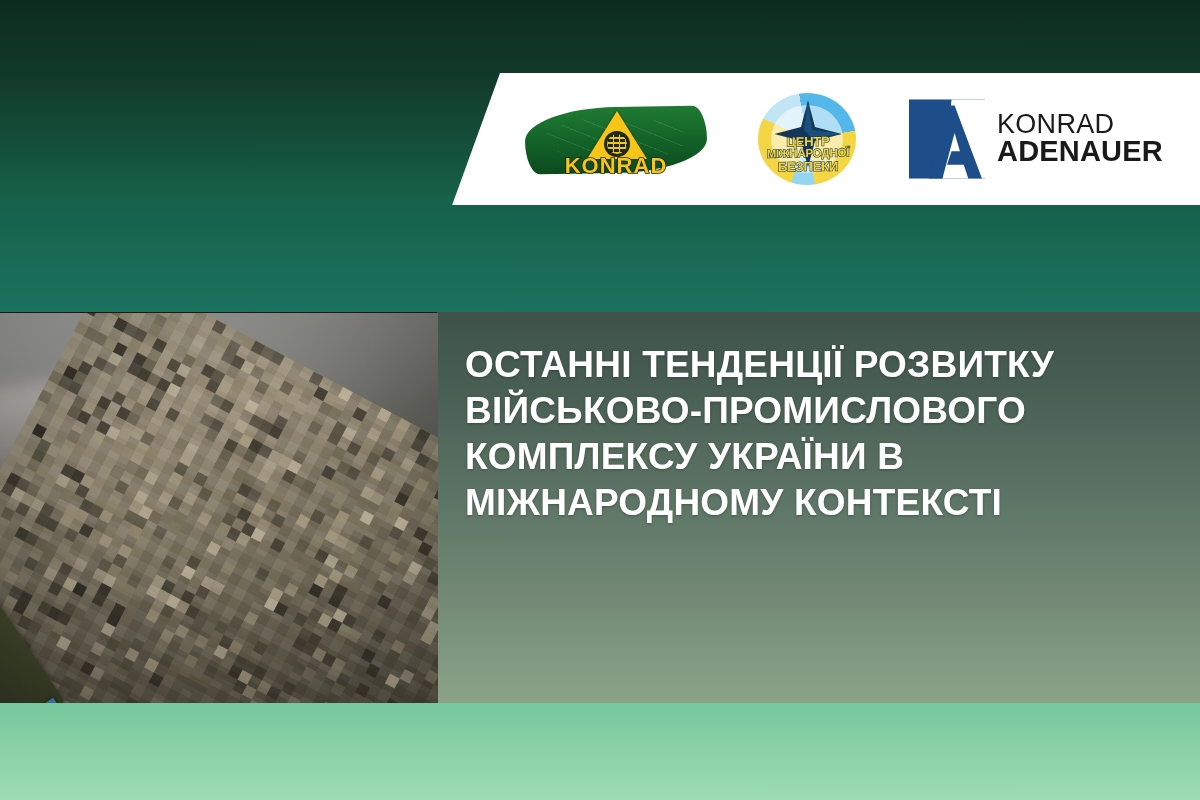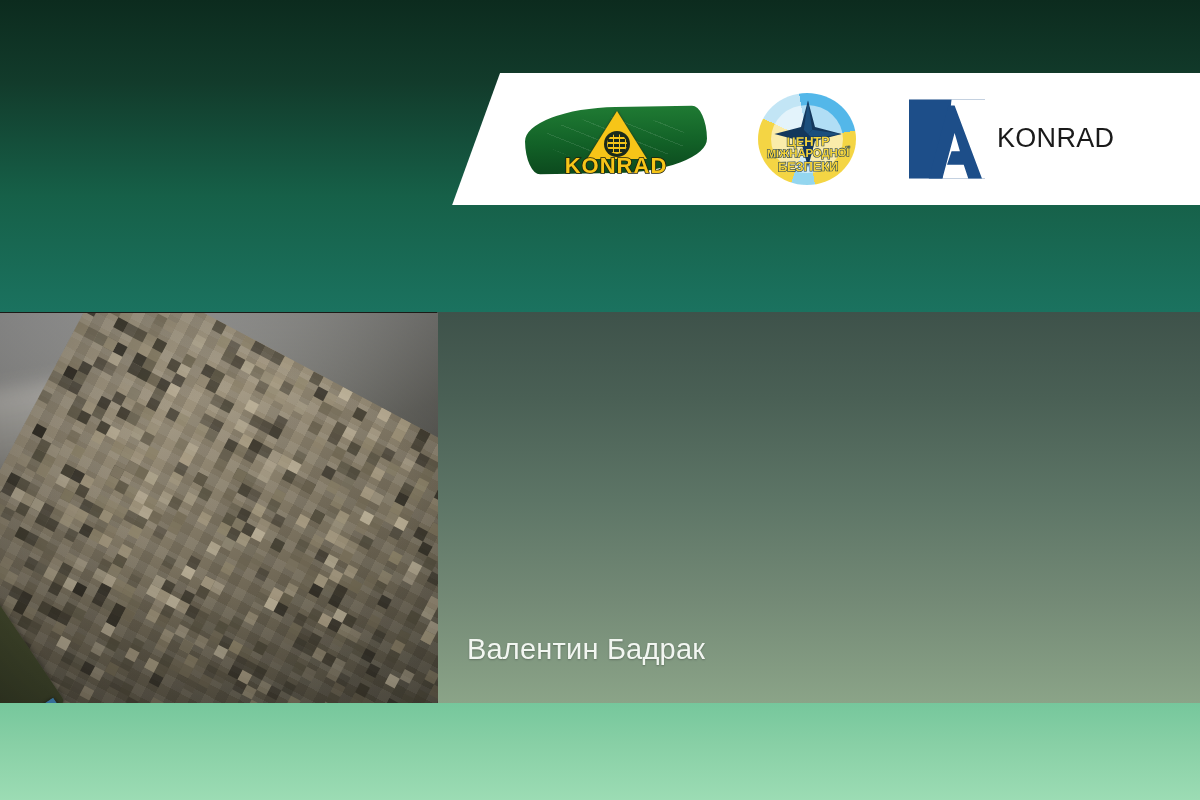--- a/index.html
+++ b/index.html
@@ -1033,22 +1033,25 @@
 
       <div class="logo-slot">
         <div class="kas">
           <svg class="kas-mark" viewBox="0 0 100 104">
             <rect x="0" y="0" width="100" height="104" fill="#1d4e89"></rect>
             <polygon points="56,0 100,0 100,104 44,104" fill="#ffffff"></polygon>
             <polygon points="60,8 96,104 78,104 72,86 50,86 56,68 67,68 60,44 44,104 26,104 52,8" fill="#1d4e89"></polygon>
           </svg>
           <div class="kas-words">
             <div class="k1">KONRAD</div>
+            <div class="k2">ADENAUER</div>
           </div>
         </div>
       </div>
 
     </div>
   </div>
 
-  <p class="slide-author">Валентин Бадрак</p>
+  <div class="title-block">
+    <h1 class="slide-title">ОСТАННІ ТЕНДЕНЦІЇ РОЗВИТКУ ВІЙСЬКОВО-ПРОМИСЛОВОГО КОМПЛЕКСУ УКРАЇНИ В МІЖНАРОДНОМУ КОНТЕКСТІ</h1>
+  </div>
 
 </div>
 
 </body></html>

